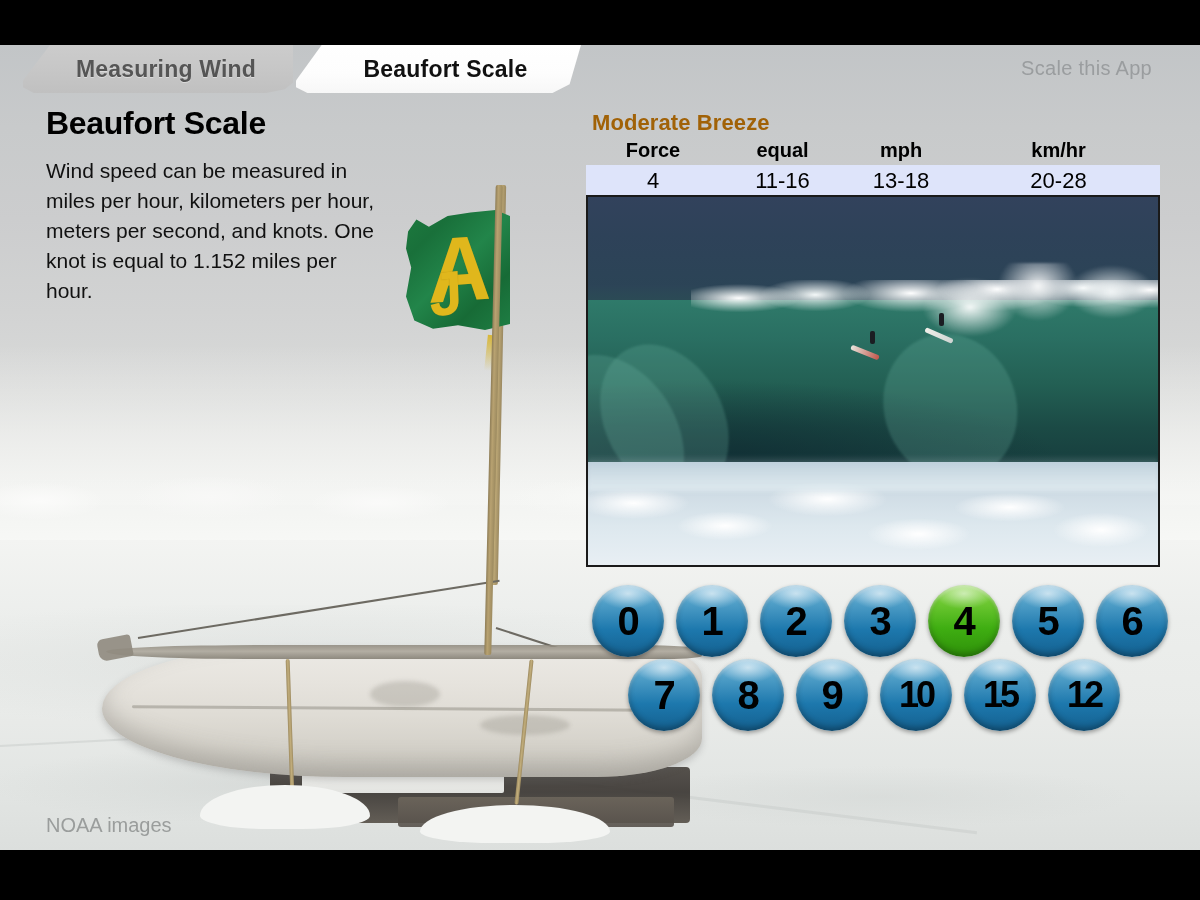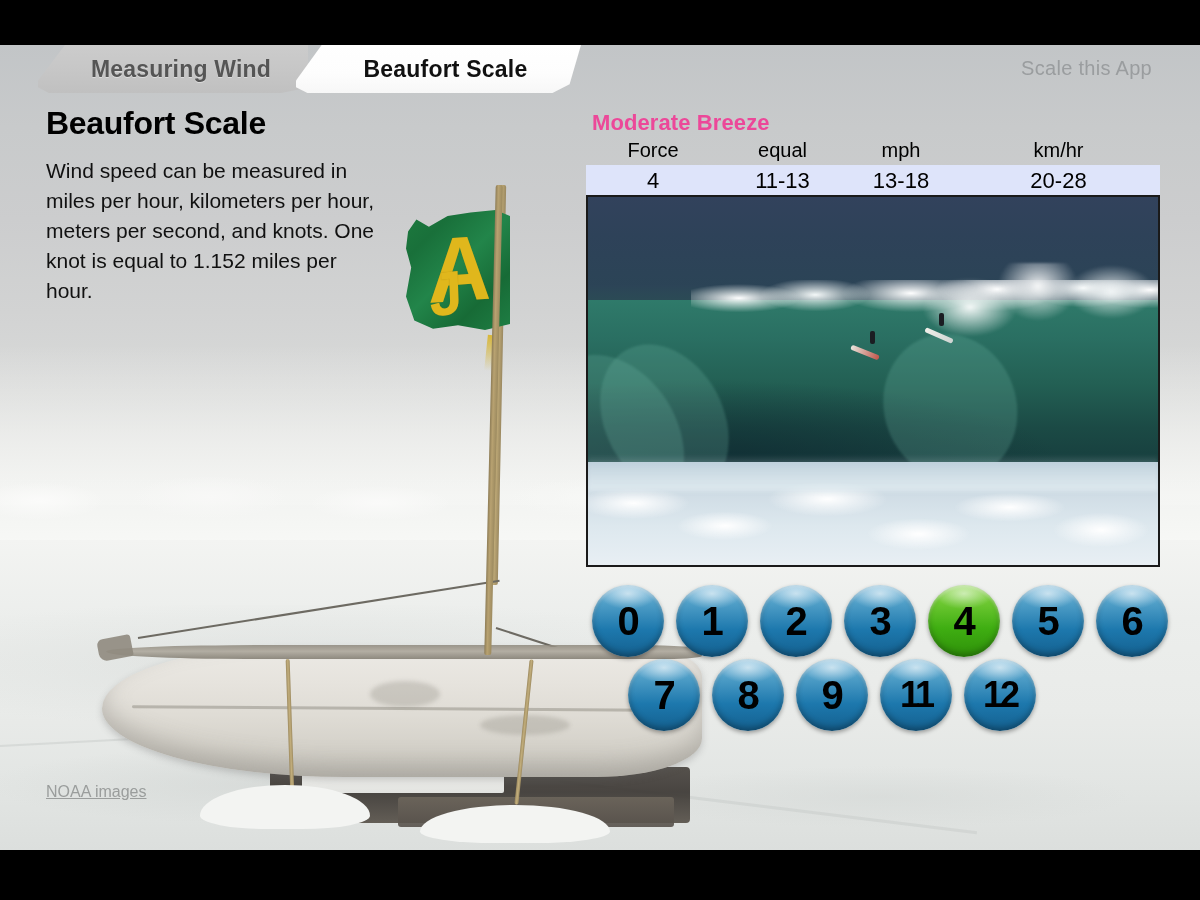--- a/index.html
+++ b/index.html
@@ -263,21 +263,21 @@
     align-items: center;
     justify-content: center;
     font-size: 23px;
     font-weight: bold;
     letter-spacing: 0.2px;
     cursor: pointer;
     user-select: none;
     box-sizing: border-box;
   }
   .tab-inactive {
-    left: 38px;
+    left: 23px;
     width: 270px;
     color: #555555;
     background: linear-gradient(to bottom, #cccccc 0%, #c6c6c6 55%, #c0c0c0 100%);
     clip-path: polygon(10% 0%, 100% 0%, 100% 78%, 97% 92%, 90% 100%, 4% 100%, 0% 88%, 0% 74%);
     padding-left: 16px;
     text-shadow: 0 1px 0 rgba(255,255,255,0.4);
   }
   .tab-active {
     left: 296px;
     width: 285px;
@@ -322,32 +322,32 @@
   
   .readout {
     position: absolute;
     left: 586px; top: 110px;
     width: 574px;
     z-index: 15;
   }
   .readout-name {
     font-size: 22px;
     font-weight: bold;
-    color: #ec4899;
+    color: #a16207;
     margin: 0 0 2px 6px;
     letter-spacing: 0.1px;
   }
   .readout-table {
     width: 574px;
     border-collapse: collapse;
     table-layout: fixed;
   }
   .readout-table th {
     font-size: 20px;
-    font-weight: normal;
+    font-weight: bold;
     color: #000000;
     text-align: center;
     padding: 1px 0 3px 0;
     background: transparent;
   }
   .readout-table td {
     font-size: 22px;
     color: #000000;
     text-align: center;
     padding: 3px 0 4px 0;
@@ -495,26 +495,25 @@
       linear-gradient(to bottom, #9ade5f 0%, #6ec832 24%, #3fae12 60%, #2e9009 100%);
     box-shadow:
       inset 0 -3px 6px rgba(0,0,0,0.28),
       inset 0 2px 3px rgba(255,255,255,0.4),
       0 2px 4px rgba(0,0,0,0.35);
   }
 
   
   .credit {
     position: absolute;
-    left: 46px; top: 783px;
-    font-size: 16px;
+    left: 46px; top: 814px;
+    font-size: 20px;
     color: #9a9d9c;
     z-index: 20;
     user-select: none;
-    text-decoration: underline;
   }
 </style>
 </head>
 <body>
 
 <div id="app">
 
   <div class="stage">
     <div class="photo-sky"></div>
     <div class="photo-haze"></div>
@@ -580,21 +579,21 @@
         <tr>
           <th>Force</th>
           <th>equal</th>
           <th>mph</th>
           <th>km/hr</th>
         </tr>
       </thead>
       <tbody>
         <tr>
           <td>4</td>
-          <td>11-13</td>
+          <td>11-16</td>
           <td>13-18</td>
           <td>20-28</td>
         </tr>
       </tbody>
     </table>
   </div>
 
   <div class="wave-frame">
     <div class="wave-sky"></div>
     <div class="wave-horizon"></div>
@@ -619,20 +618,21 @@
       <button class="force-btn">2</button>
       <button class="force-btn">3</button>
       <button class="force-btn selected">4</button>
       <button class="force-btn">5</button>
       <button class="force-btn">6</button>
     </div>
     <div class="force-row row2">
       <button class="force-btn">7</button>
       <button class="force-btn">8</button>
       <button class="force-btn">9</button>
-      <button class="force-btn wide">11</button>
+      <button class="force-btn wide">10</button>
+      <button class="force-btn wide">15</button>
       <button class="force-btn wide">12</button>
     </div>
   </div>
 
   <div class="credit">NOAA images</div>
 
 </div>
 
 </body></html>

